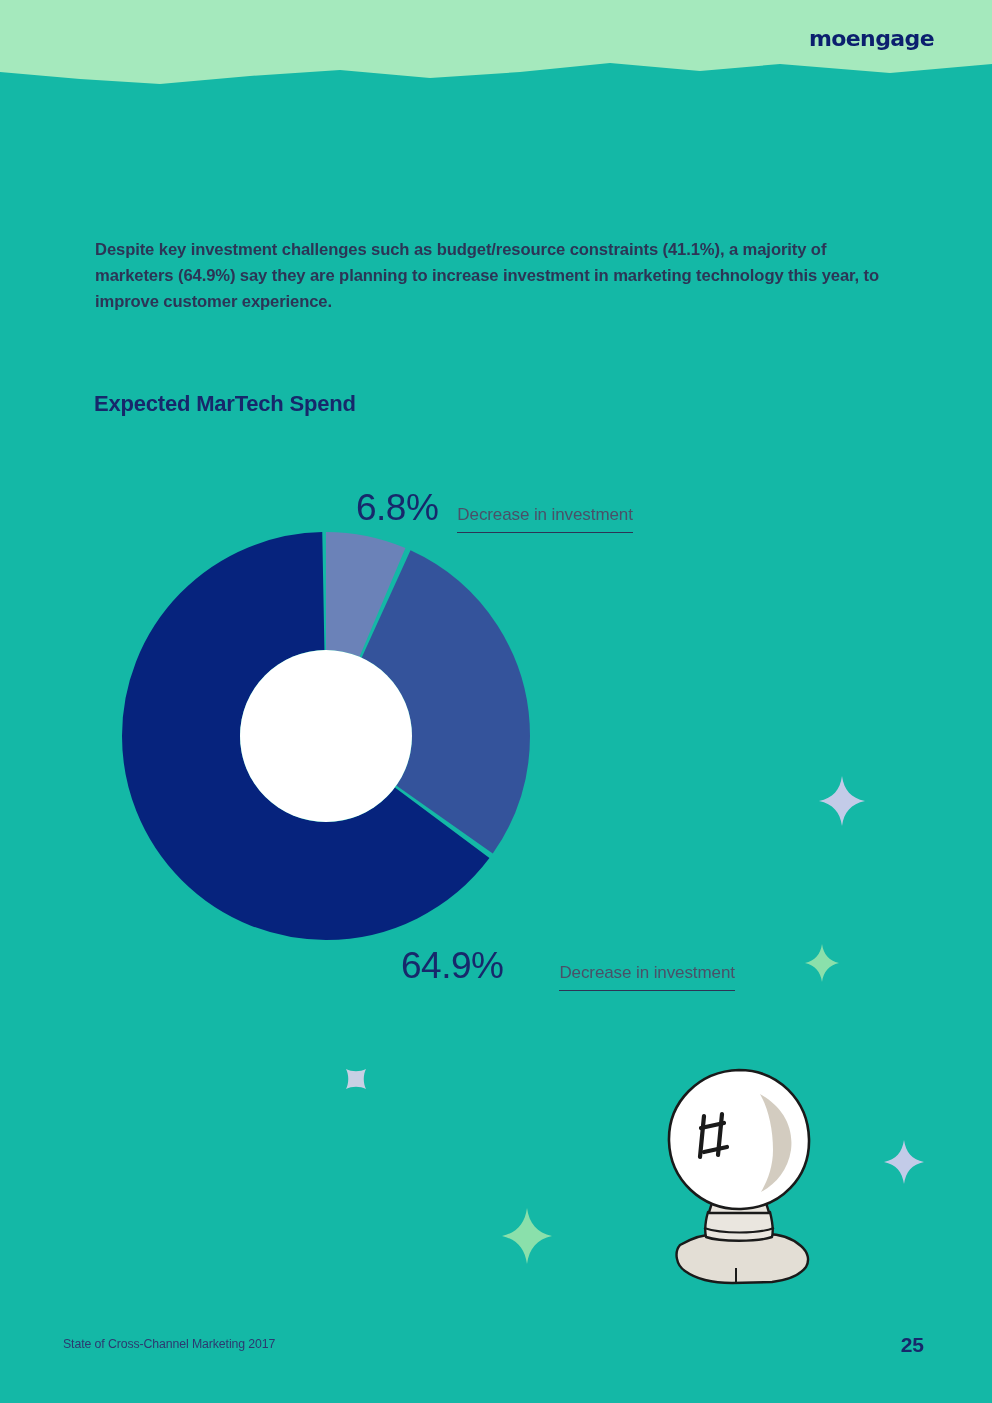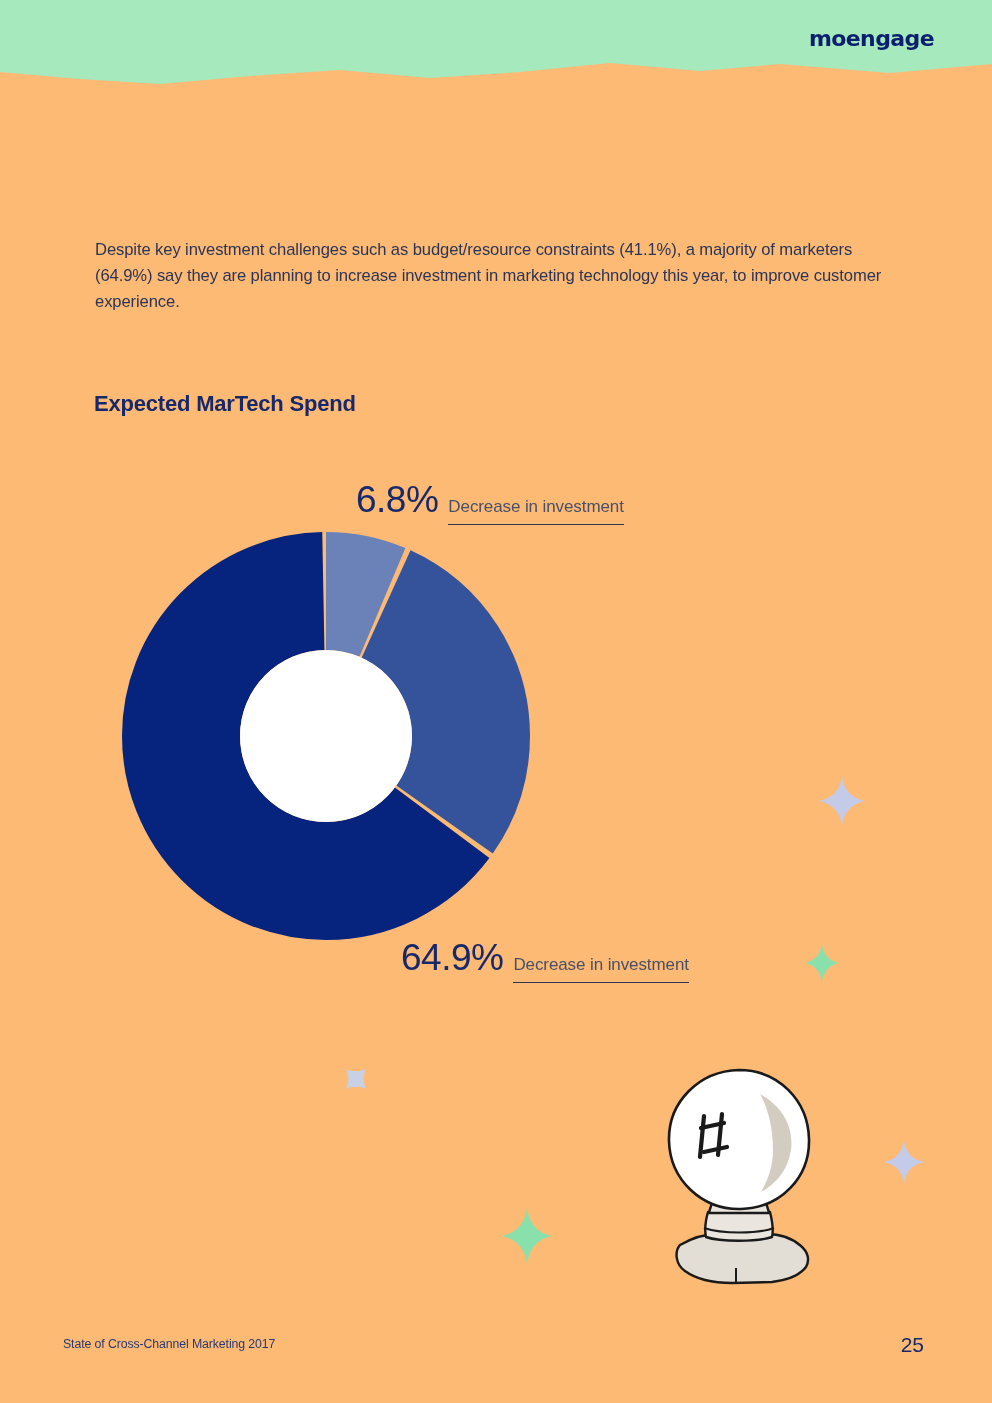--- a/index.html
+++ b/index.html
@@ -10,21 +10,21 @@
     height: 1403px;
     background: #ffffff;
     font-family: "Liberation Sans", sans-serif;
     overflow: hidden;
   }
 
   .page {
     position: relative;
     width: 992px;
     height: 1403px;
-    background: #fdba74;
+    background: #14b8a6;
     overflow: hidden;
   }
 
   
   .banner {
     position: absolute;
     top: 0; left: 0;
     width: 992px;
     height: 90px;
   }
@@ -55,20 +55,21 @@
 
   .intro {
     position: absolute;
     top: 237px;
     left: 95px;
     width: 805px;
     font-size: 16.6px;
     line-height: 26px;
     color: #2c3556;
     letter-spacing: -0.1px;
+    font-weight: bold;
   }
 
   .chart-heading {
     position: absolute;
     top: 391px;
     left: 94px;
     font-size: 22px;
     font-weight: 600;
     color: #17286b;
     letter-spacing: -0.2px;
@@ -85,34 +86,35 @@
   .donut-wrap svg { display: block; }
 
   
   .callout { position: absolute; display: flex; align-items: baseline; }
   .callout .pct {
     font-size: 37px;
     font-weight: 400;
     color: #17286b;
     letter-spacing: -0.5px;
     white-space: nowrap;
+    margin-top: 8px;
   }
   .callout .lbl {
     font-size: 17px;
     color: #4a5068;
     white-space: nowrap;
     border-bottom: 1.4px solid #2c3556;
     padding-bottom: 7px;
-    margin-left: 10px;
+    margin-left: 19px;
     letter-spacing: -0.1px;
   }
 
   .callout-decrease { top: 479px; left: 356px; }
   .callout-nonew    { top: 685px; left: 581px; }
-  .callout-increase { top: 937px; left: 401px; }
+  .callout-increase { top: 937px; left: 401px; gap: 37px; }
 
   
   .sparkle { position: absolute; }
   .sparkle svg { display: block; }
 
   .sp-periwinkle-1 { top: 776px; left: 819px; }
   .sp-green-1      { top: 944px; left: 805px; }
   .sp-gray-1       { top: 1066px; left: 343px; }
   .sp-periwinkle-2 { top: 1140px; left: 884px; }
   .sp-green-2      { top: 1208px; left: 502px; }
@@ -135,20 +137,21 @@
     font-size: 12.3px;
     color: #2c3970;
     letter-spacing: -0.1px;
   }
   .page-number {
     position: absolute;
     bottom: 46px;
     right: 68px;
     font-size: 21px;
     color: #17286b;
+    font-weight: bold;
   }
 </style>
 </head>
 <body>
 
 <div class="page">
 
   <div class="banner">
     <svg viewBox="0 0 992 90" xmlns="http://www.w3.org/2000/svg" aria-hidden="true">
       <path d="M0,0 H992 V64 L890,73 L780,64 L700,71 L610,63 L520,72 L430,78 L340,70 L250,76 L160,84 L80,79 L0,72 Z" fill="#a5e9bd"></path>

